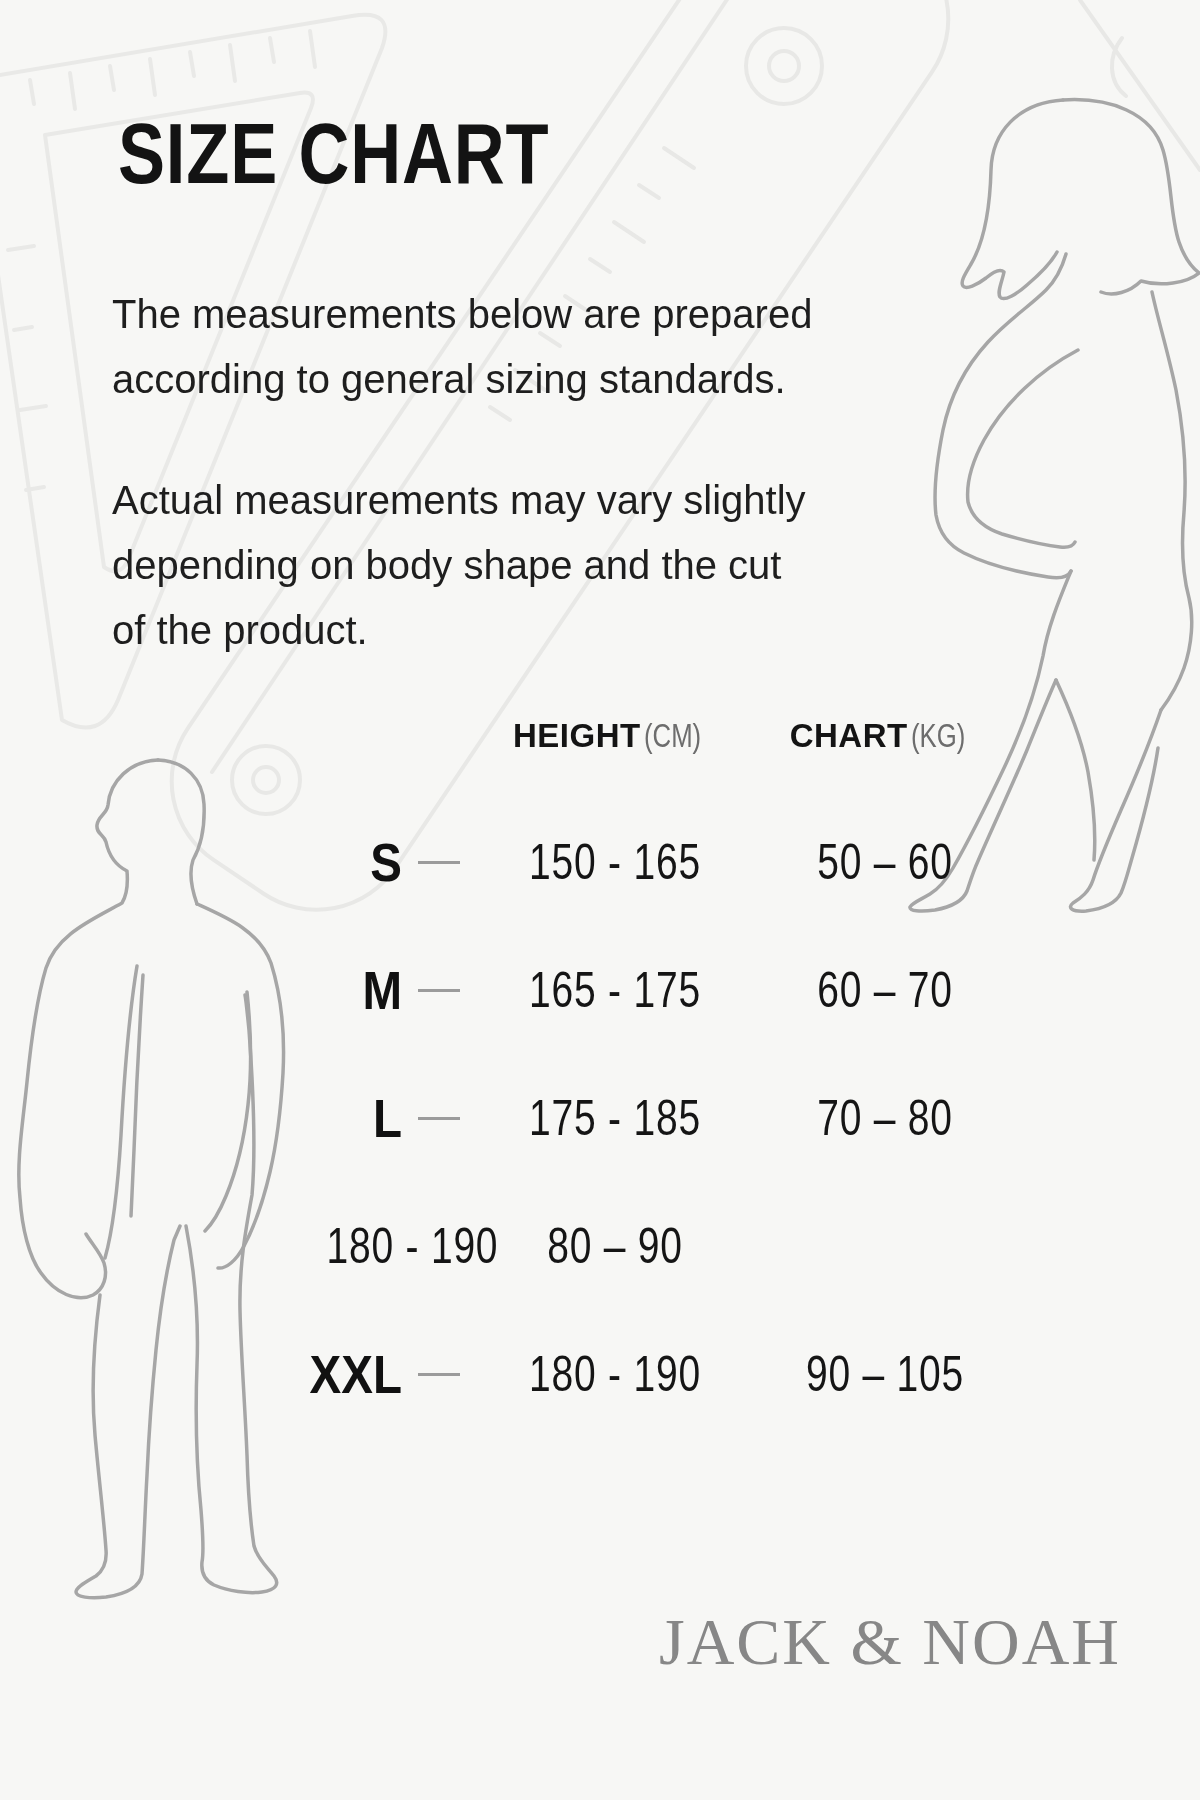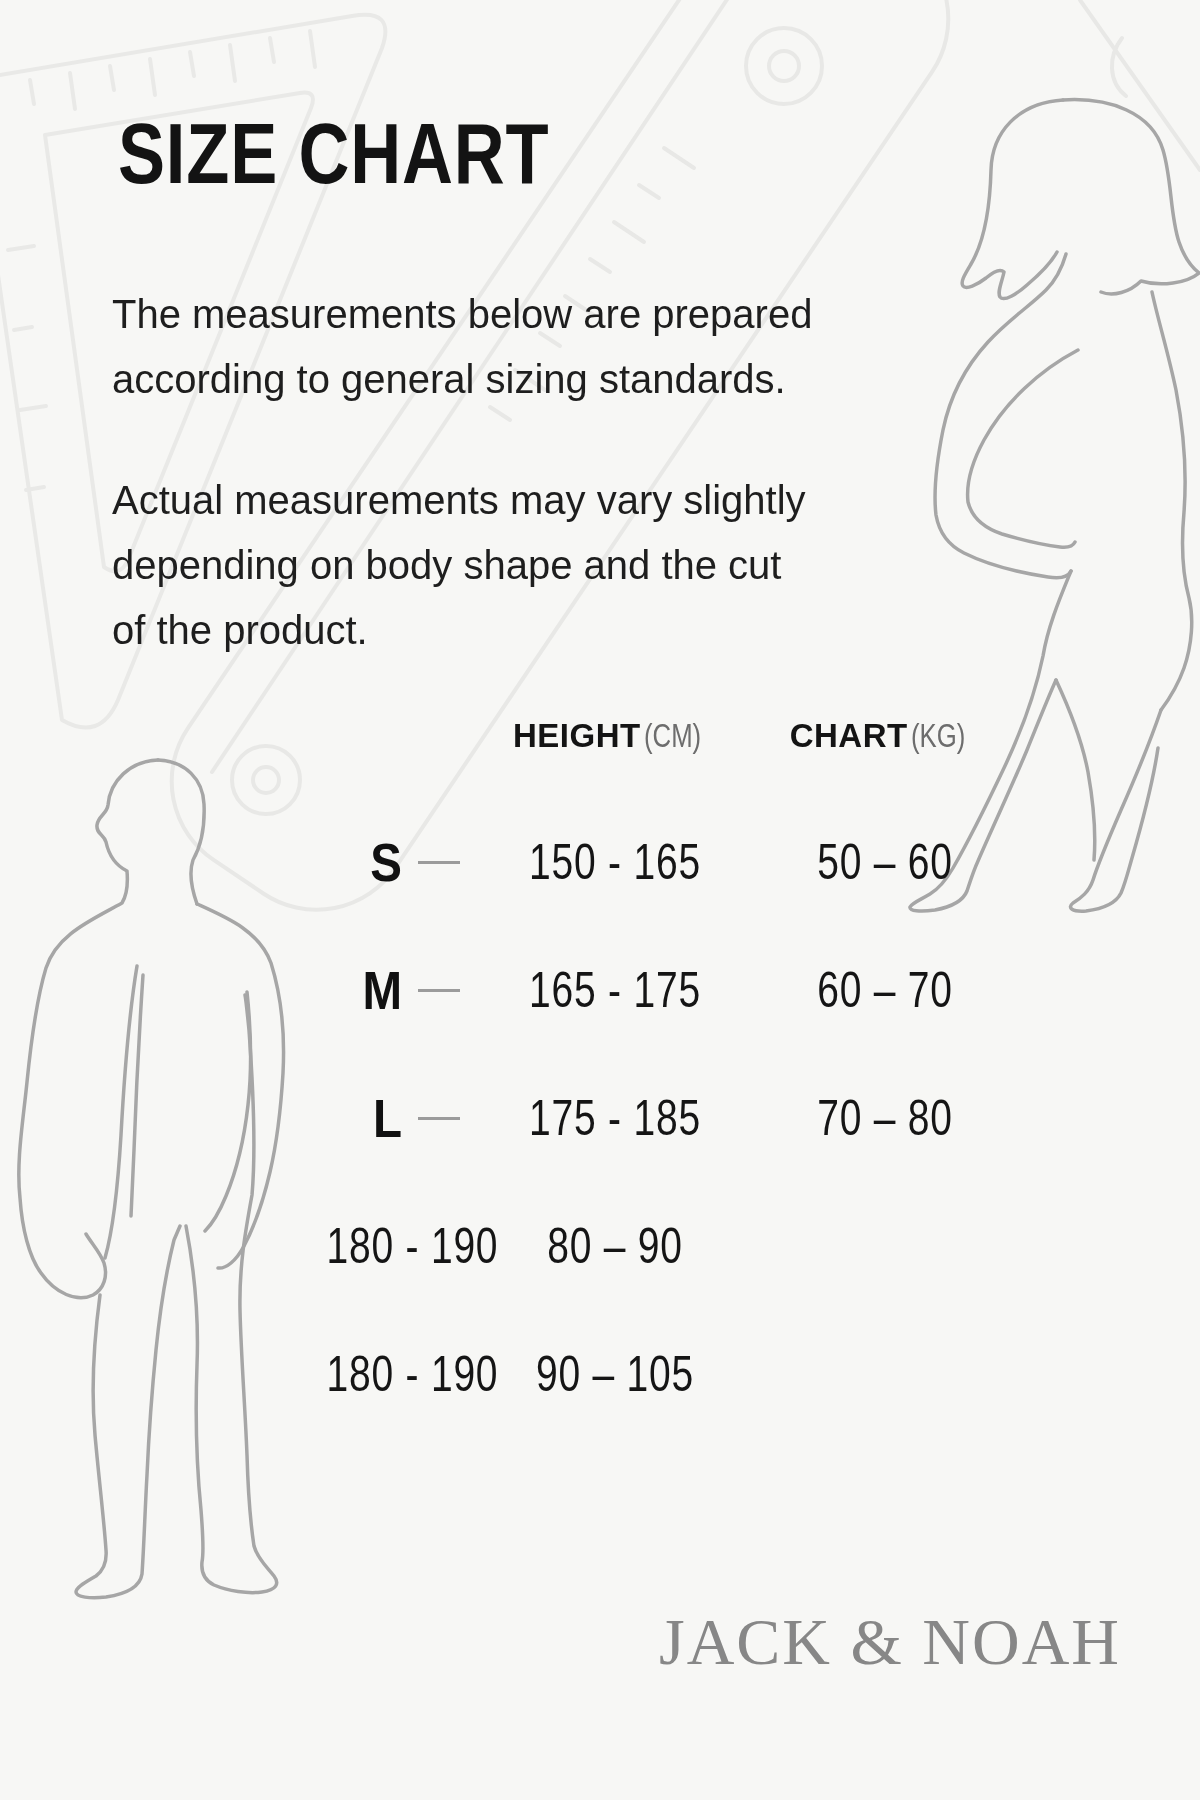--- a/index.html
+++ b/index.html
@@ -175,20 +175,24 @@
           <span class="dash"></span>
         </div>
         <div class="cell num">175 - 185</div>
         <div class="cell num">70 – 80</div>
       </div>
       <div class="row">
         <div class="cell num">180 - 190</div>
         <div class="cell num">80 – 90</div>
       </div>
       <div class="row">
+        <div class="cell size">
+          <span class="size-label">XXL</span>
+          <span class="dash"></span>
+        </div>
         <div class="cell num">180 - 190</div>
         <div class="cell num">90 – 105</div>
       </div>
     </div>
   </div>
 
   <p class="brand">JACK &amp; NOAH</p>
 
 </div>
 

